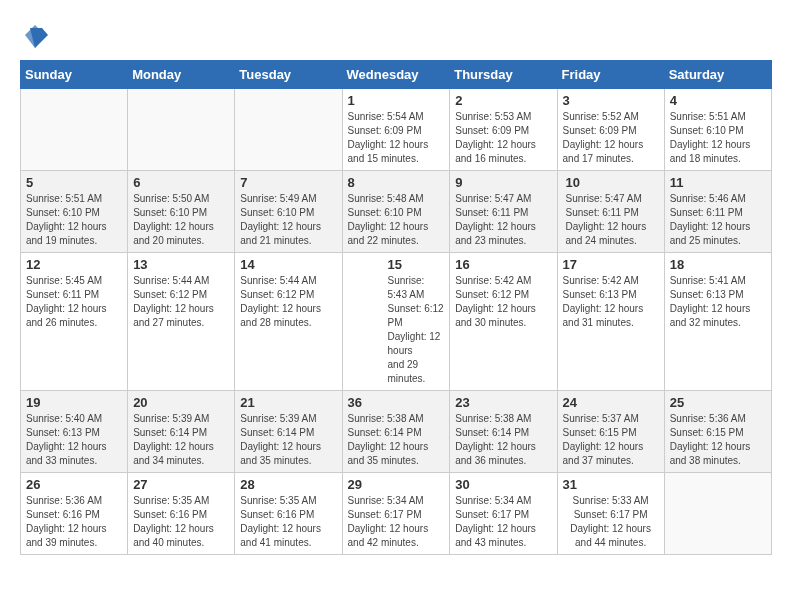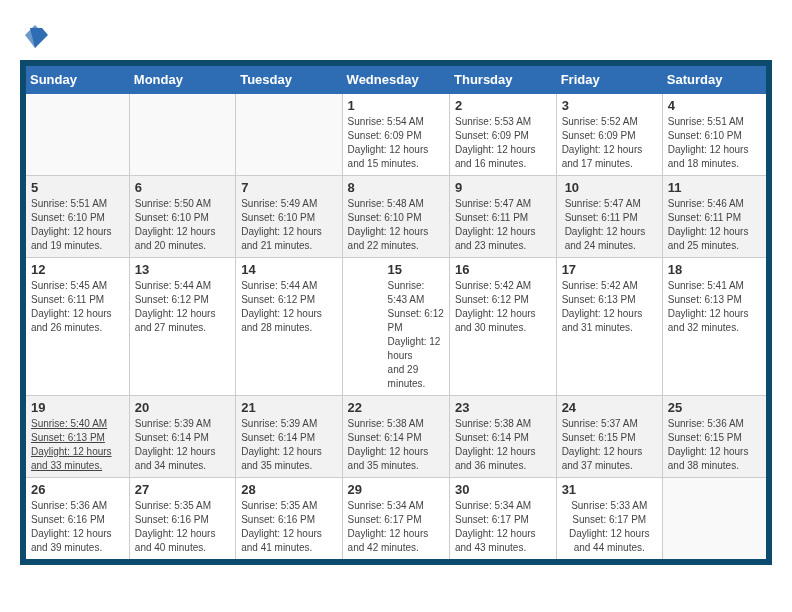--- a/index.html
+++ b/index.html
@@ -48,21 +48,21 @@
       font-weight: bold;
       color: #333;
     }
     .location-title {
       font-size: 16px;
       color: #555;
     }
     .calendar {
       width: 100%;
       border-collapse: collapse;
-      border: 6px solid #0c4a6e;
+      border: 1px solid #0c4a6e;
     }
     .calendar th {
       background: #2e6db4;
       color: #fff;
       padding: 6px 4px;
       font-size: 13px;
       font-weight: bold;
       text-align: left;
       border: 1px solid #2e6db4;
     }
@@ -263,41 +263,41 @@
           <span class="day-num">18</span>
           <div class="day-info" style="white-space: pre-line;">Sunrise: 5:41 AM
 Sunset: 6:13 PM
 Daylight: 12 hours
 and 32 minutes.</div>
         </td>
       </tr>
       <tr>
         <td style="background-color: rgb(242, 242, 242);">
           <span class="day-num">19</span>
-          <div class="day-info" style="white-space: pre-line; text-decoration: underline;">Sunrise: 5:40 AM
+          <div class="day-info" style="white-space: pre-line;">Sunrise: 5:40 AM
 Sunset: 6:13 PM
 Daylight: 12 hours
 and 33 minutes.</div>
         </td>
         <td style="background-color: rgb(242, 242, 242);">
           <span class="day-num">20</span>
           <div class="day-info" style="white-space: pre-line;">Sunrise: 5:39 AM
 Sunset: 6:14 PM
 Daylight: 12 hours
 and 34 minutes.</div>
         </td>
         <td style="background-color: rgb(242, 242, 242);">
           <span class="day-num">21</span>
           <div class="day-info" style="white-space: pre-line;">Sunrise: 5:39 AM
 Sunset: 6:14 PM
 Daylight: 12 hours
 and 35 minutes.</div>
         </td>
         <td style="background-color: rgb(242, 242, 242);">
-          <span class="day-num">22</span>
+          <span class="day-num">36</span>
           <div class="day-info" style="white-space: pre-line;">Sunrise: 5:38 AM
 Sunset: 6:14 PM
 Daylight: 12 hours
 and 35 minutes.</div>
         </td>
         <td style="background-color: rgb(242, 242, 242);">
           <span class="day-num">23</span>
           <div class="day-info" style="white-space: pre-line;">Sunrise: 5:38 AM
 Sunset: 6:14 PM
 Daylight: 12 hours

